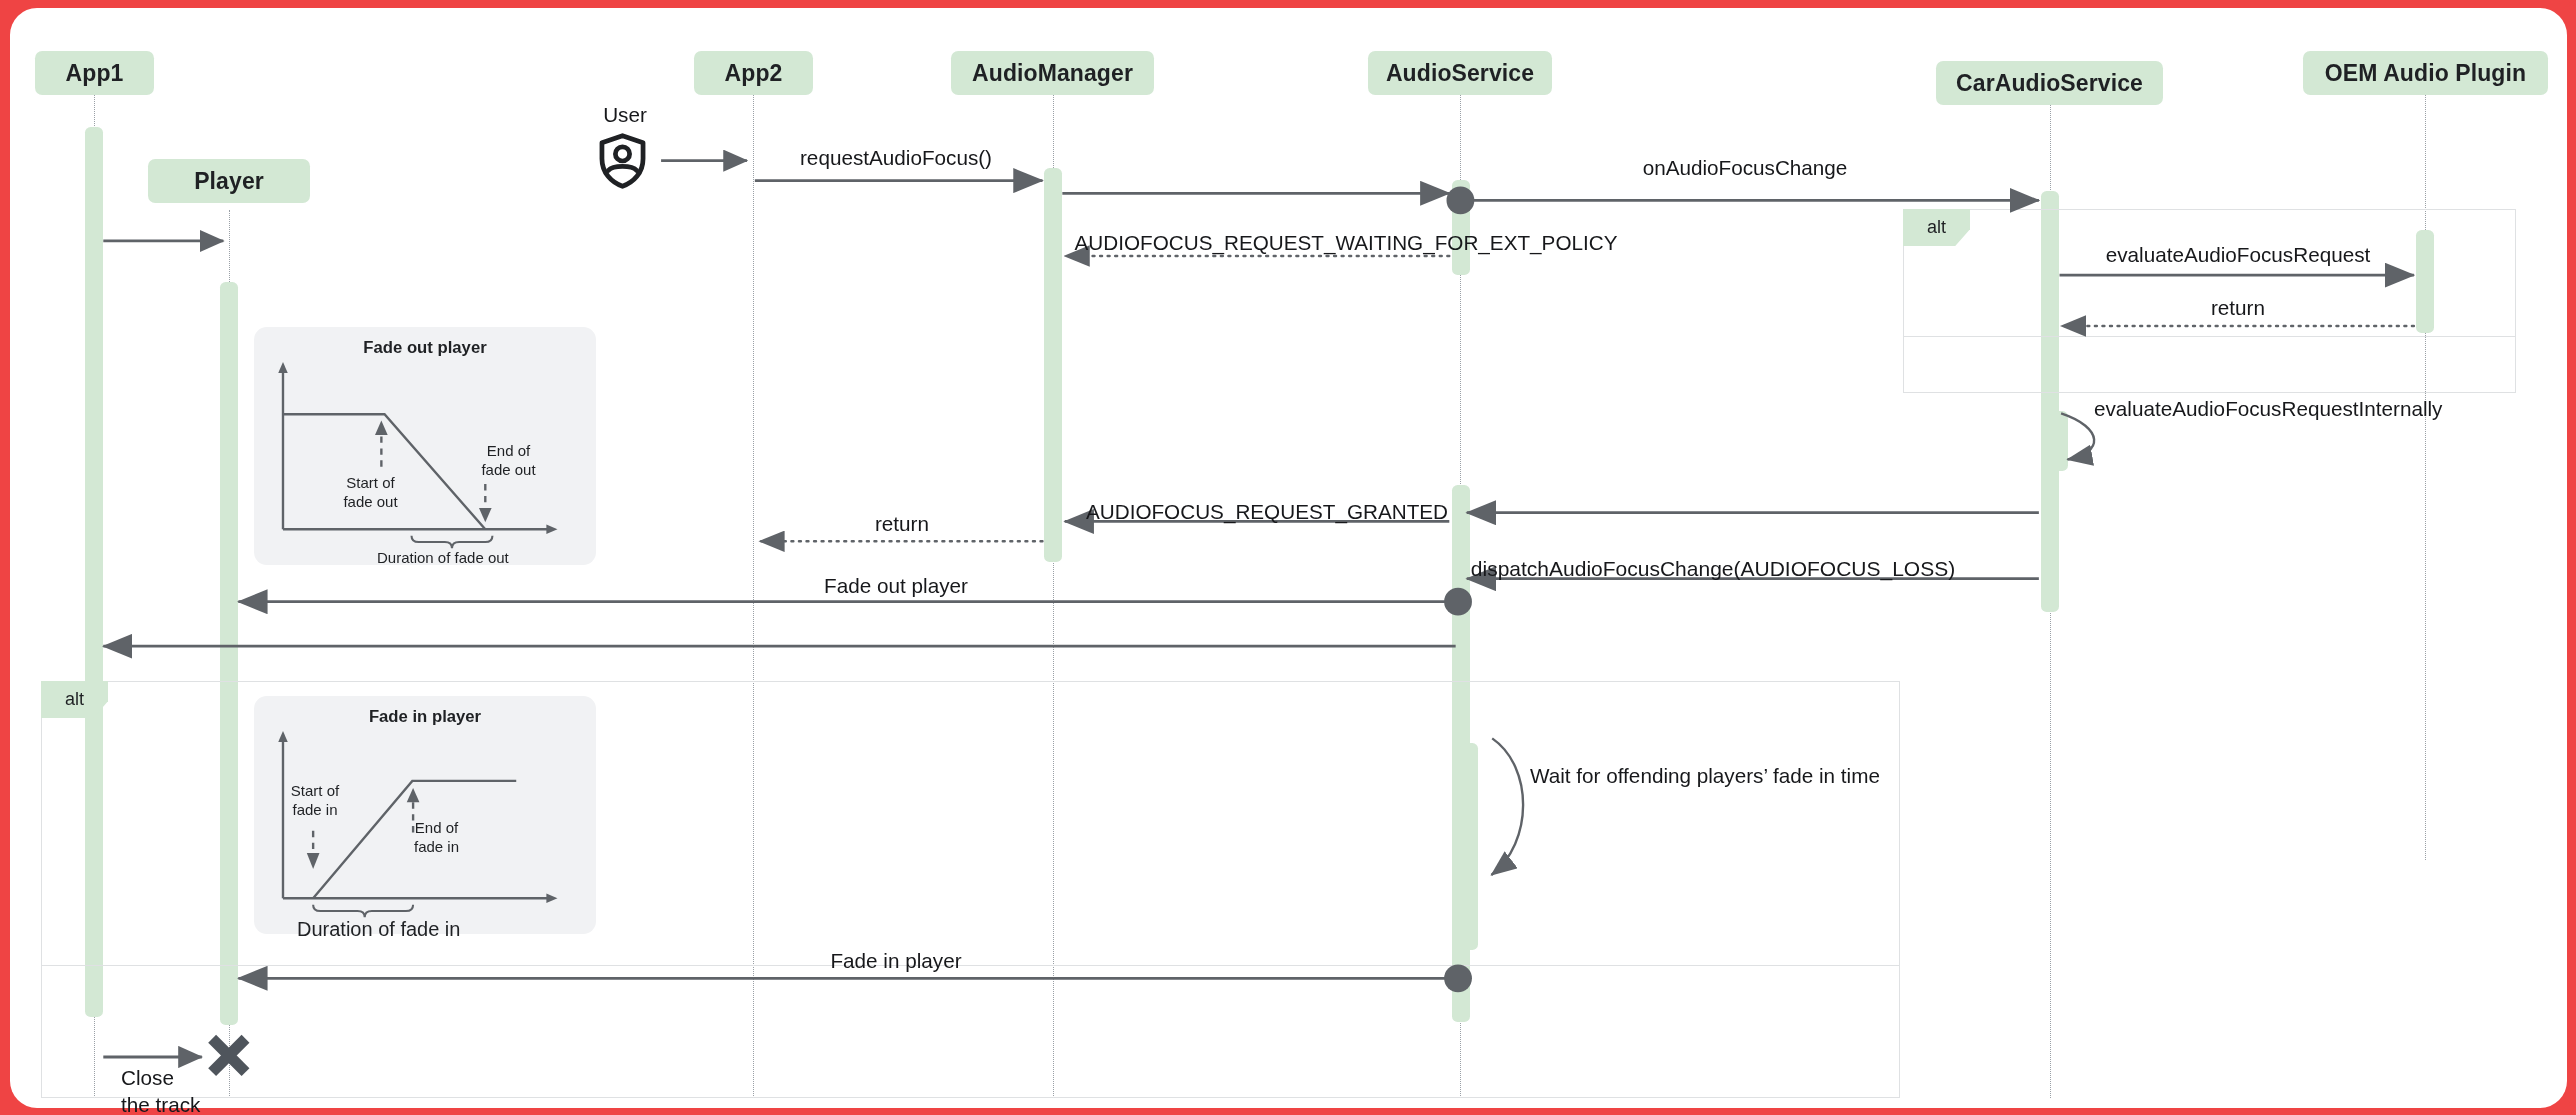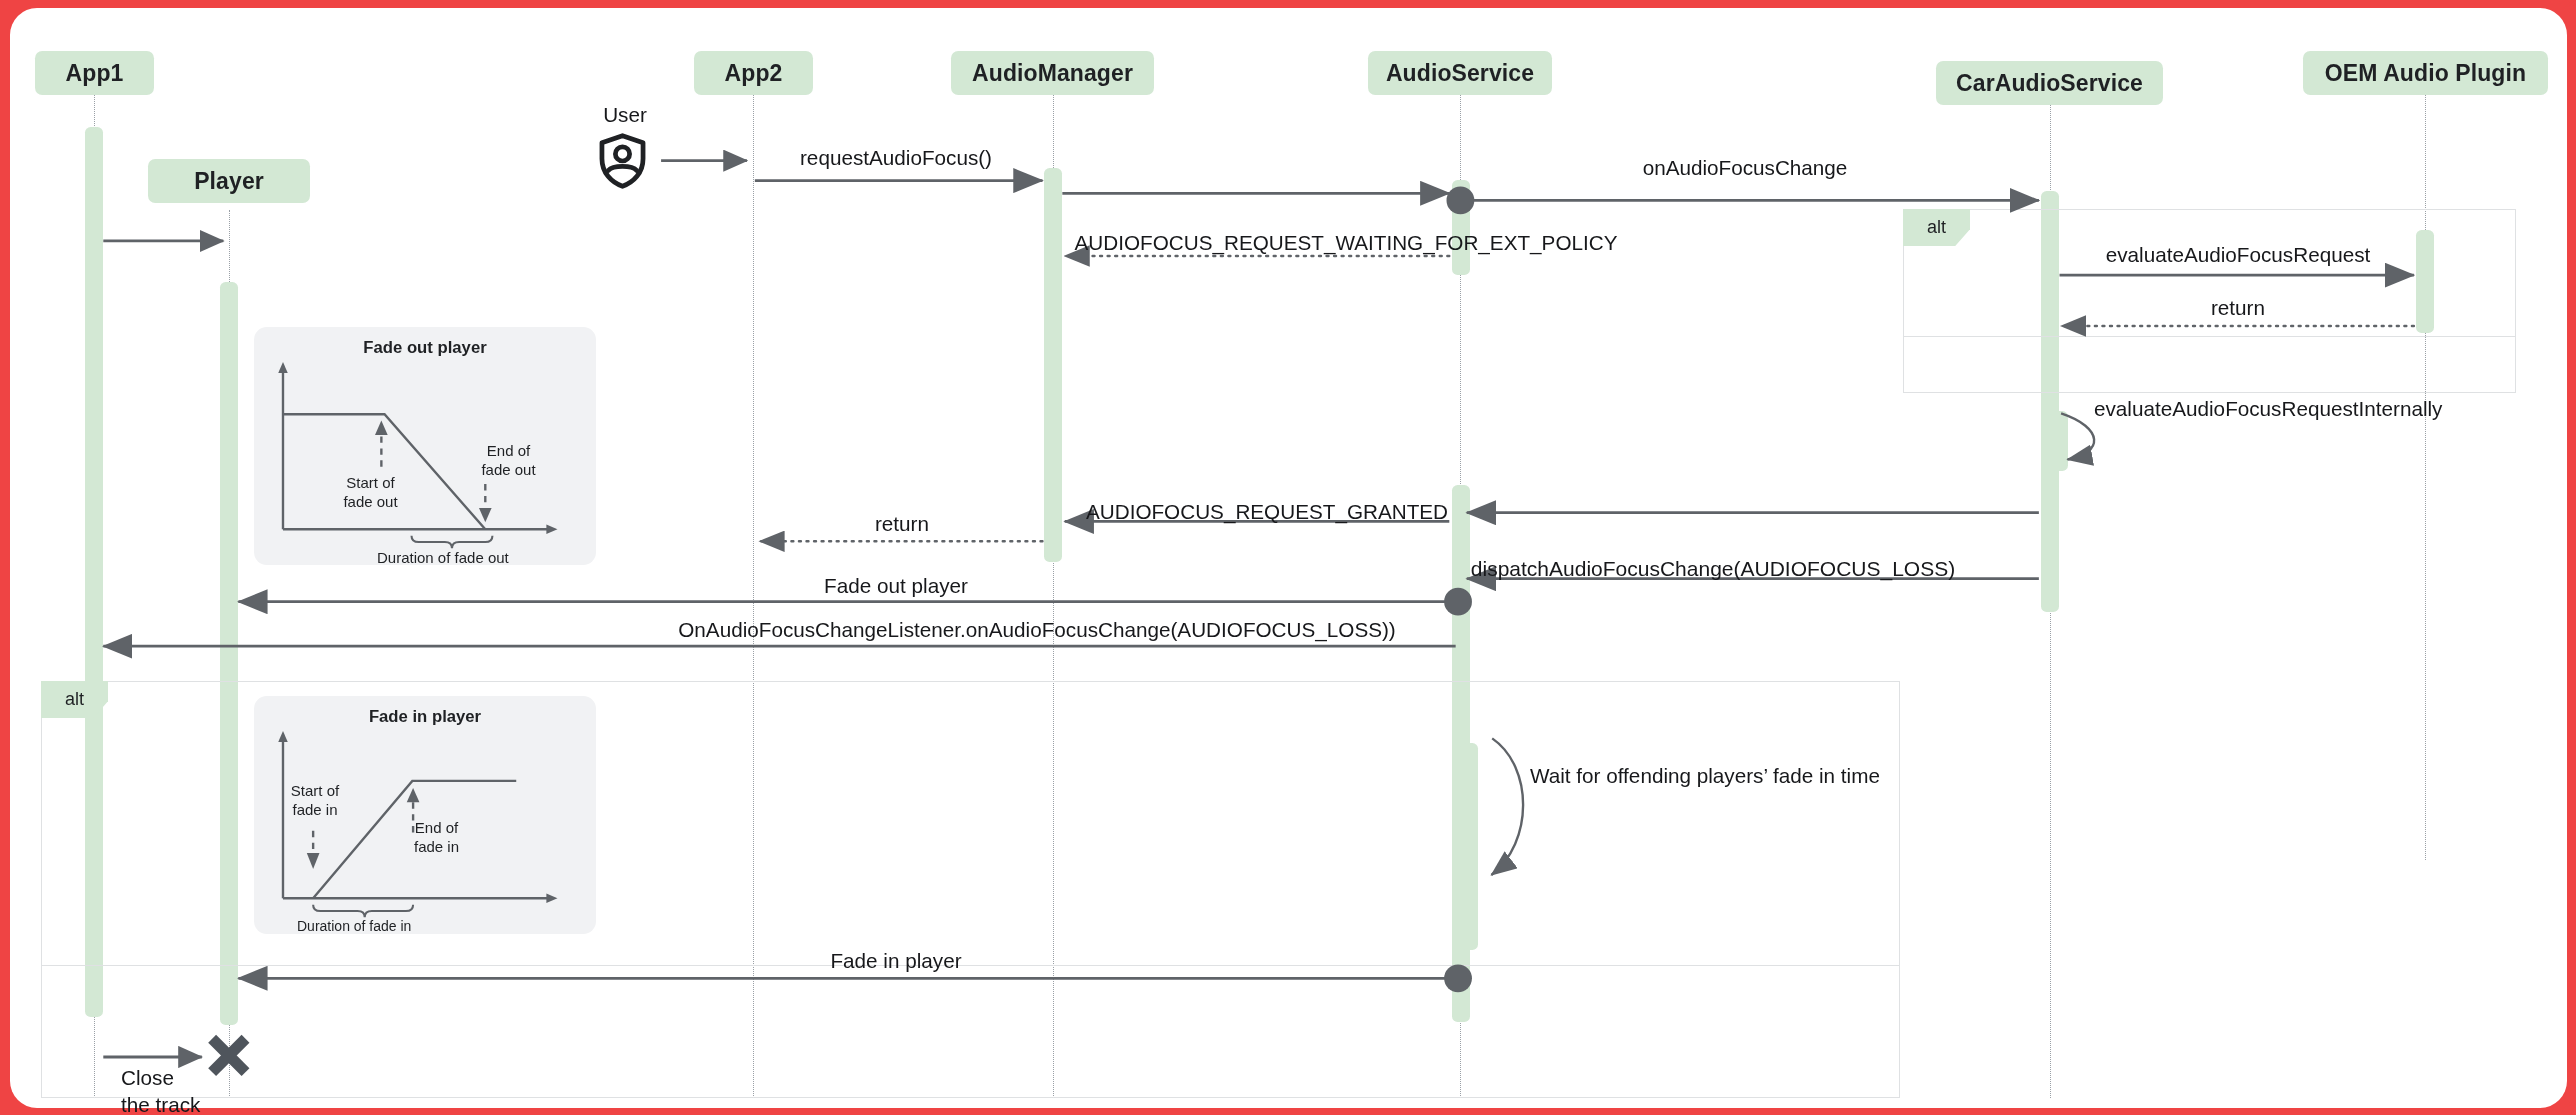--- a/index.html
+++ b/index.html
@@ -158,21 +158,20 @@
   <div class="msg-label ctr" style="left:896px; top:145px;">requestAudioFocus()</div>
   <div class="msg-label ctr" style="left:1745px; top:155px;">onAudioFocusChange</div>
   <div class="msg-label ctr" style="left:1346px; top:230px;">AUDIOFOCUS_REQUEST_WAITING_FOR_EXT_POLICY</div>
   <div class="msg-label ctr" style="left:2238px; top:242px;">evaluateAudioFocusRequest</div>
   <div class="msg-label ctr" style="left:2238px; top:295px;">return</div>
   <div class="msg-label" style="left:2094px; top:396px;">evaluateAudioFocusRequestInternally</div>
   <div class="msg-label ctr" style="left:1267px; top:499px;">AUDIOFOCUS_REQUEST_GRANTED</div>
   <div class="msg-label ctr" style="left:902px; top:511px;">return</div>
   <div class="msg-label ctr" style="left:1713px; top:556px; font-size:21px;">dispatchAudioFocusChange(AUDIOFOCUS_LOSS)</div>
   <div class="msg-label ctr" style="left:896px; top:573px;">Fade out player</div>
-  <div class="msg-label ctr" style="left:1037px; top:617px;">OnAudioFocusChangeListener.onAudioFocusChange(AUDIOFOCUS_LOSS))</div>
   <div class="msg-label" style="left:1530px; top:763px; white-space:pre-line;"><span>Wait for offending players’ fade in time</span></div>
   <div class="msg-label ctr" style="left:896px; top:948px;">Fade in player</div>
   <div class="msg-label" style="left:121px; top:1043px; white-space:pre-line; line-height:1.28;margin-top:22px;"><span>Close
 the track</span></div>
 
   <div class="chartbox" style="left:254px; top:327px; width:342px; height:238px;">
     <div class="abs note-title" style="left:0; top:11px; width:342px; text-align:center;">Fade out player</div>
     <svg width="342" height="238" viewBox="0 0 430 300" style="position:absolute;left:0;top:0;">
 
       <line x1="36" y1="52" x2="36" y2="255" stroke="#5f6368" stroke-width="3"></line>
@@ -212,17 +211,17 @@
 
       <line x1="200" y1="172" x2="200" y2="130" stroke="#5f6368" stroke-width="3" stroke-dasharray="8,7"></line>
       <path d="M200,116 L192,134 L208,134 Z" fill="#5f6368"></path>
 
       <path d="M74,263 q0,8 9,8 h47 q9,0 9,8 q0,-8 9,-8 h43 q9,0 9,-8" fill="none" stroke="#5f6368" stroke-width="2.6"></path>
     </svg>
     <div class="abs" style="left:9.5px; top:86px; width:103px; text-align:center; font-size:15px; color:#1f2124; white-space:pre-line; line-height:1.25;"><span>Start of
 fade in</span></div>
     <div class="abs" style="left:127px; top:123px; width:111px; text-align:center; font-size:15px; color:#1f2124; white-space:pre-line; line-height:1.25;"><span>End of
 fade in</span></div>
-    <div class="abs" style="left:43px; top:222px; font-size:14px; color:#1f2124; white-space:nowrap;">Duration of fade in</div>
+    <div class="abs" style="left:43px; top:222px; font-size:20px; color:#1f2124; white-space:nowrap;">Duration of fade in</div>
   </div>
 
 </div>
 
 
 </body></html>

